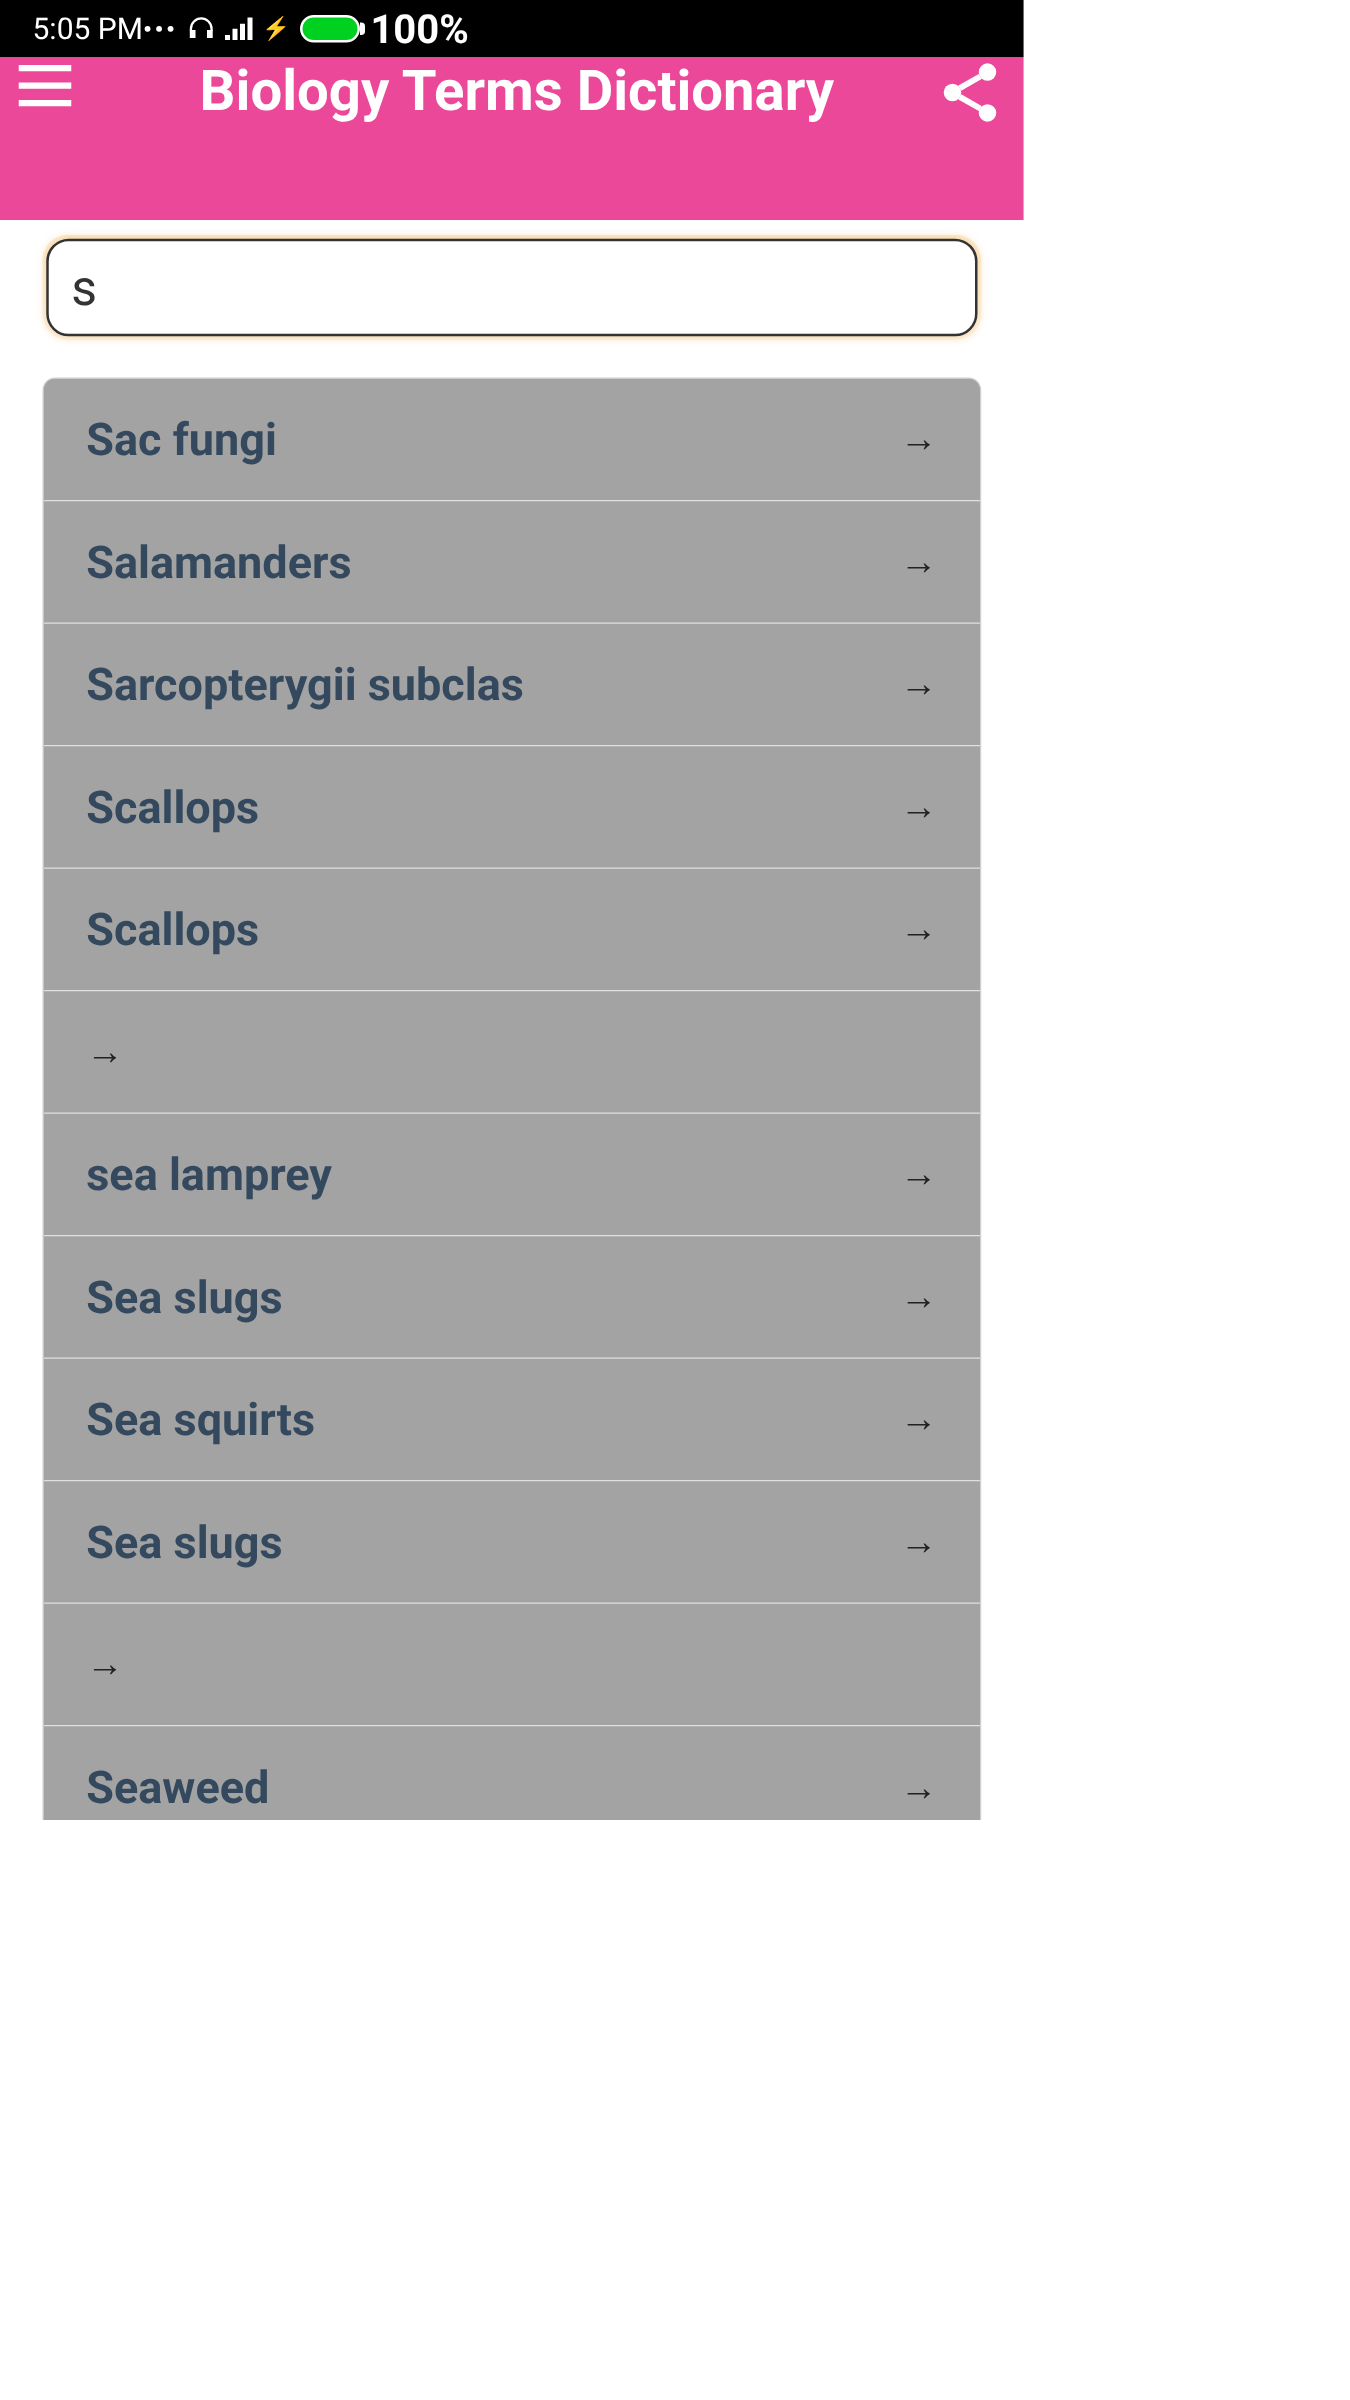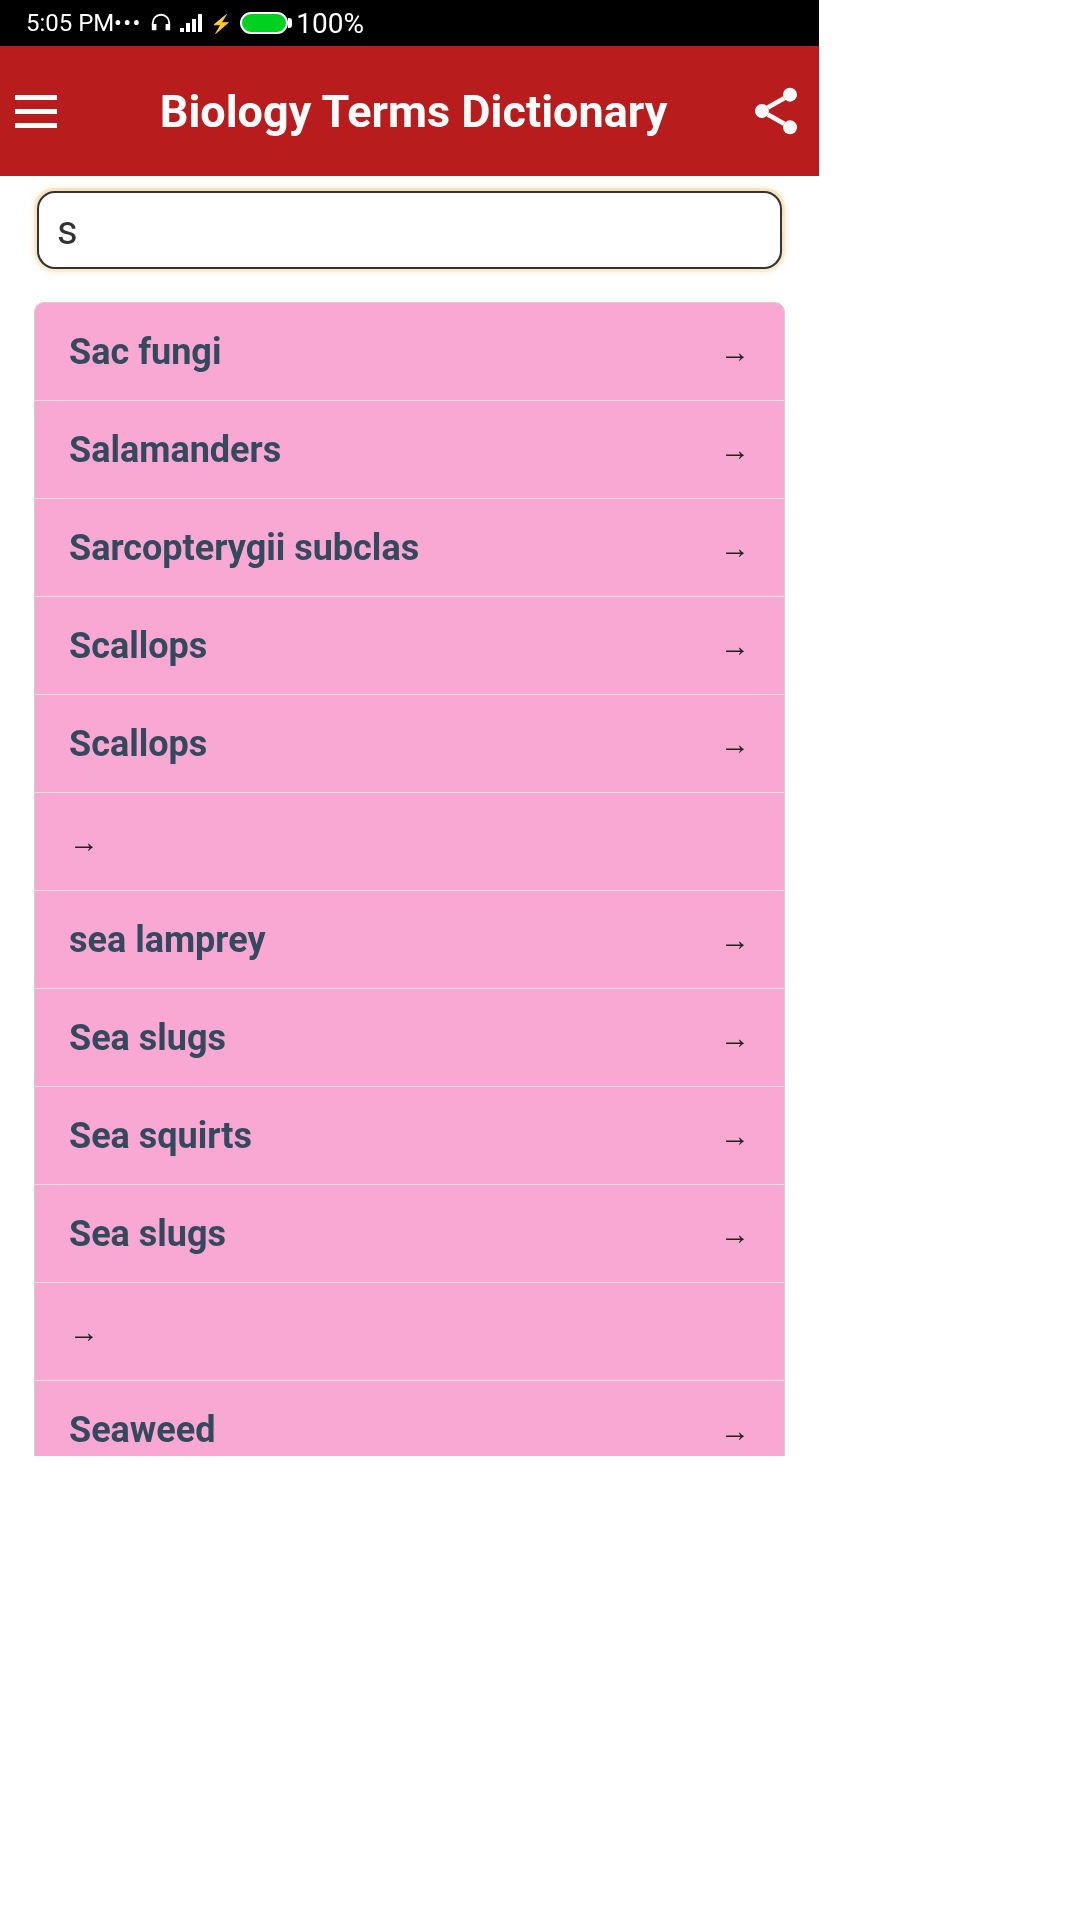--- a/index.html
+++ b/index.html
@@ -78,29 +78,28 @@
       display: inline-block;
     }
     .dots {
       letter-spacing: 2px;
       font-weight: bold;
     }
     .lightning {
       font-size: 18px;
     }
     .battery-percent {
-      font-size: 28px;
-      font-weight: 400;
+      font-size: 32px;
+      font-weight: 700;
     }
     .app-bar {
-      background: #b91c1c;
+      background: #ec4899;
       color: #ffffff;
       height: 130px;
       display: flex;
-      align-items: center;
       padding: 0 15px;
     }
     .menu-icon {
       width: 44px;
       height: 44px;
       display: flex;
       flex-direction: column;
       justify-content: center;
       gap: 9px;
       cursor: pointer;
@@ -141,21 +140,21 @@
     .search-glow {
       border-radius: 20px;
       background: linear-gradient(to bottom, rgba(255,200,120,0.3), rgba(255,200,120,0.1));
       padding: 3px;
     }
     .list-container {
       margin: 0 34px;
       border: 1px solid #d0d0d0;
       border-radius: 10px;
       overflow: hidden;
-      background: #f9a8d4;
+      background: #a3a3a3;
     }
     .list-item {
       display: flex;
       align-items: center;
       justify-content: space-between;
       height: 98px;
       padding: 0 34px;
       border-bottom: 1px solid #e0e0e0;
       cursor: pointer;
     }

